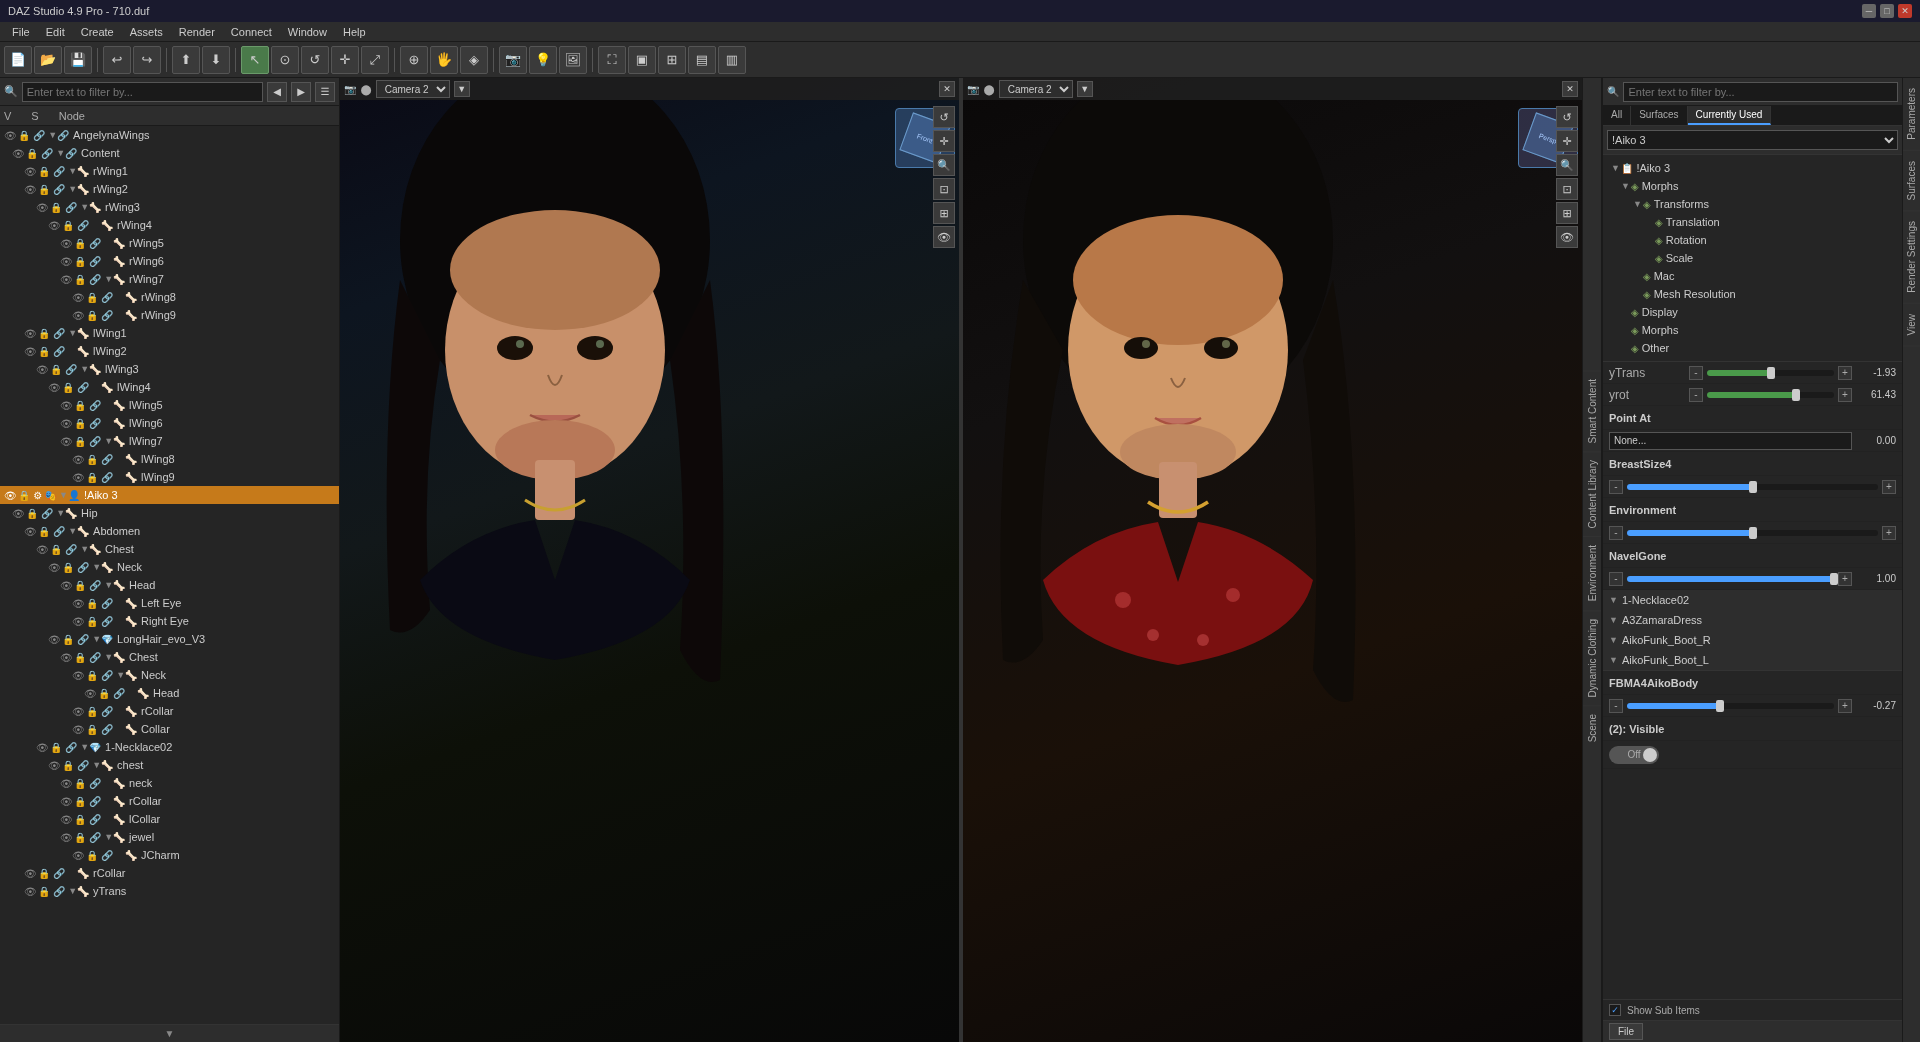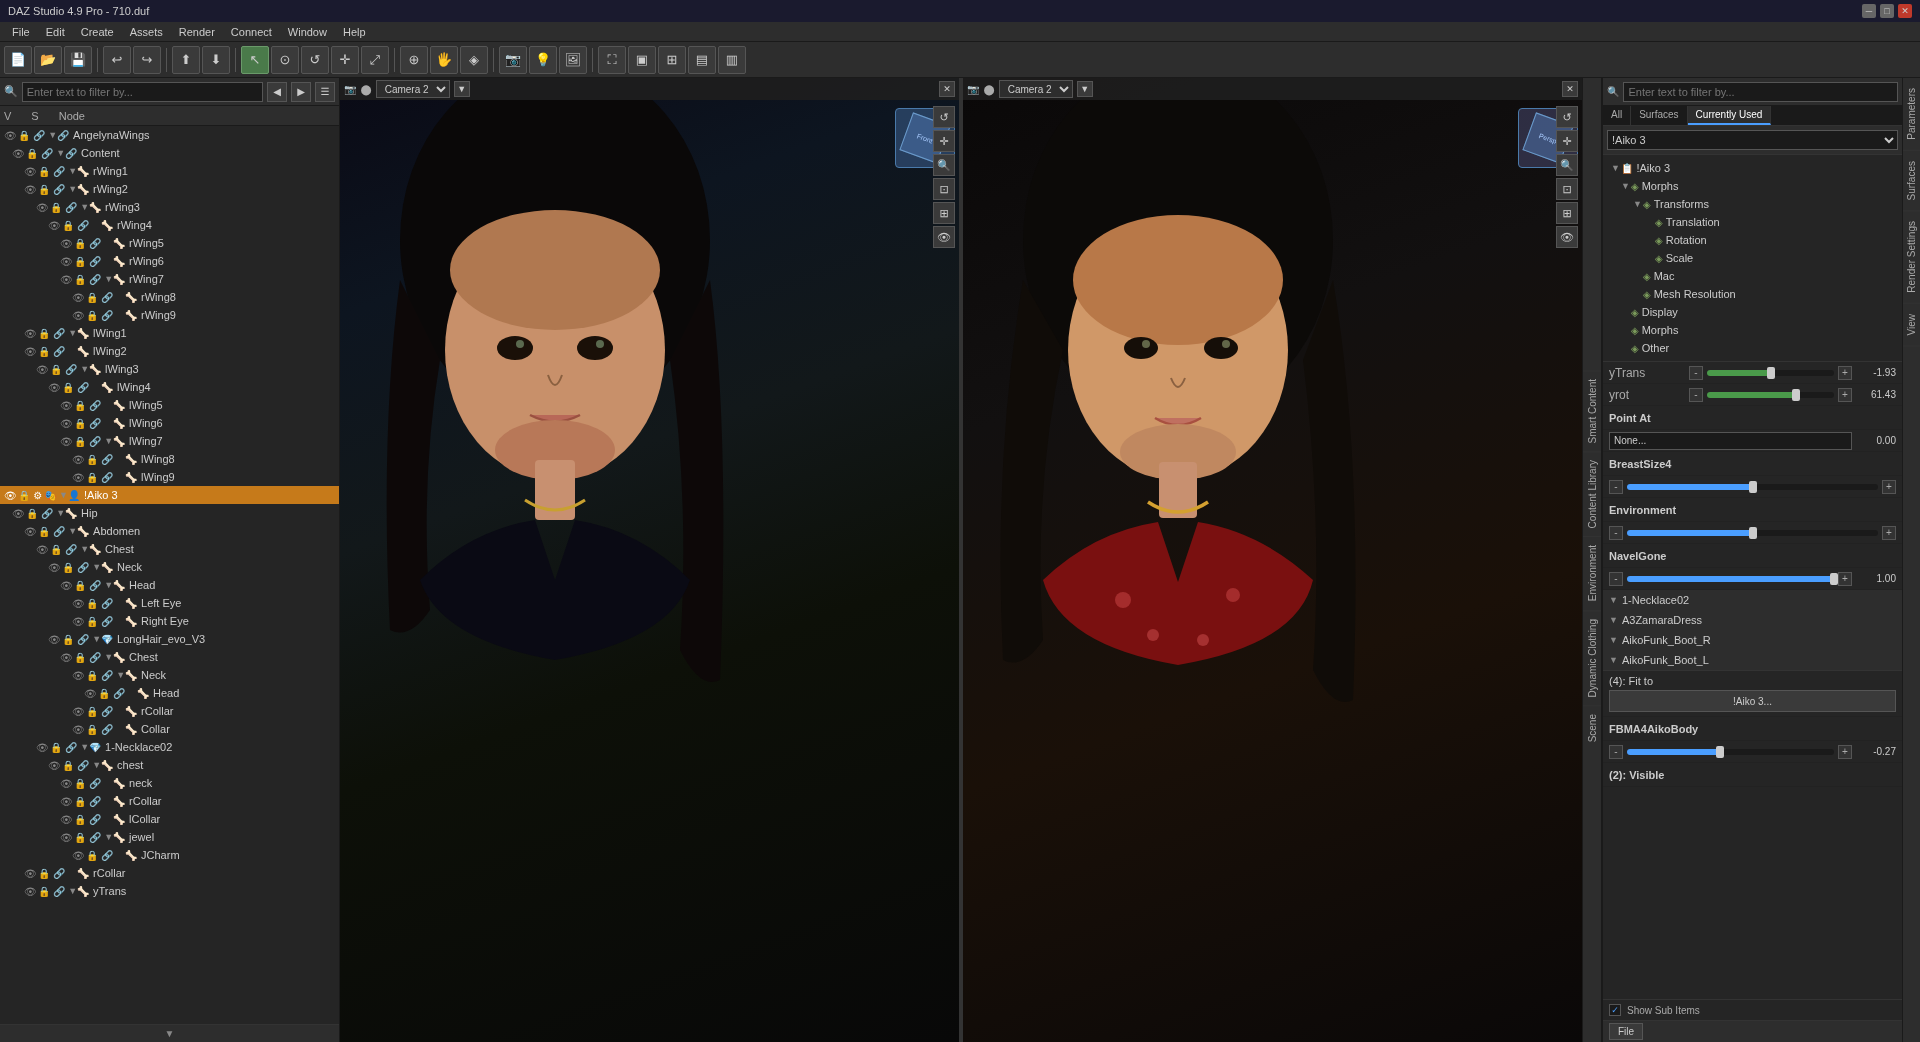--- a/index.html
+++ b/index.html
@@ -896,43 +896,45 @@
         <div class="params-section-header">
           <span class="section-arrow">▼</span>
           <span class="section-title">AikoFunk_Boot_R</span>
         </div>
         <div class="params-section-header">
           <span class="section-arrow">▼</span>
           <span class="section-title">AikoFunk_Boot_L</span>
         </div>
       </div>
 
-      <div class="fit-to-row">
-        <div class="fit-to-label">(4): Fit to</div>
-        <div class="fit-to-btn">!Aiko 3...</div>
-      </div>
 
       <div class="named-param">
         <span class="named-param-title">FBMA4AikoBody</span>
       </div>
       <div class="param-row">
         <div class="param-slider-area" style="width:100%">
           <div class="param-minus">-</div>
           <div class="param-slider-track" style="flex:1">
             <div class="param-slider-fill" style="width:45%;"></div>
             <div class="param-slider-handle" style="left:45%;"></div>
           </div>
           <div class="param-plus">+</div>
           <span class="param-value">-0.27</span>
         </div>
       </div>
 
       <div class="named-param">
         <span class="named-param-title">(2): Visible</span>
       </div>
+      <div class="toggle-row">
+        <div class="toggle-switch">
+          <span class="toggle-off-label">Off</span>
+          <div class="toggle-knob"></div>
+        </div>
+      </div>
 
     </div>
 
     <div class="show-sub">
       <div class="checkbox checked"></div>
       <span>Show Sub Items</span>
     </div>
 
     <div class="tips-bar">
       <div class="tips-btn">File</div>

